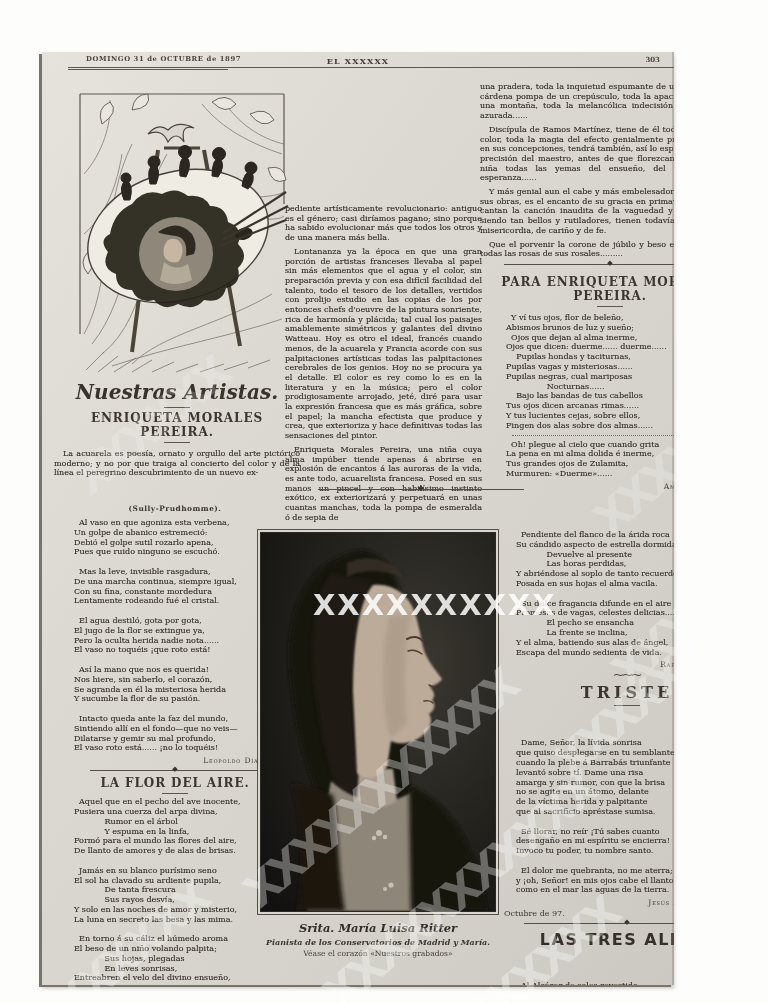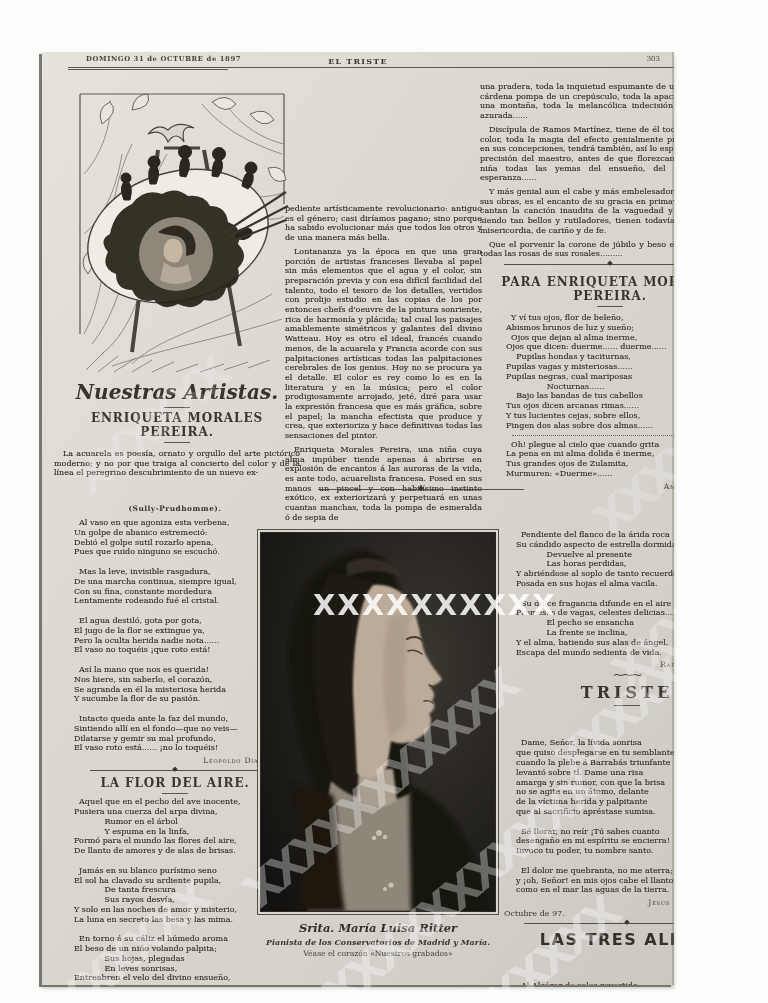--- a/index.html
+++ b/index.html
@@ -18,21 +18,21 @@
   }
   .page::after{ 
     content:"";position:absolute;right:0;top:0;bottom:0;width:2px;
     background:rgba(120,115,105,.35);
   }
   
   .hdr-date{position:absolute;left:44px;top:3px;font-size:6.8px;font-weight:bold;
     letter-spacing:.6px;color:#4a443c;}
   .hdr-masthead{position:absolute;left:0;right:0;top:4px;text-align:center;
     font-size:8px;font-weight:bold;letter-spacing:1.2px;color:#403a32;}
-  .hdr-pagenum{position:absolute;right:14px;top:3px;font-size:7px;font-weight:normal;color:#4a443c;text-align:center;}
+  .hdr-pagenum{position:absolute;right:14px;top:3px;font-size:7px;font-weight:bold;color:#4a443c;text-align:center;}
   .hdr-rule{position:absolute;left:26px;right:0;top:15px;border-top:1.4px solid #5d574d;}
   .hdr-rule::after{content:"";position:absolute;left:0;top:1px;width:160px;border-top:1px solid #5d574d;}
   
   .para{font-size:8px;line-height:9.7px;text-align:justify;margin:0 0 4px 0;
     text-indent:9px;color:#39342d;text-shadow:0 0 .4px rgba(60,55,45,.55);}
   .para.noindent{text-indent:0;}
   .poem{font-size:8px;line-height:9.8px;white-space:pre-wrap;margin:0;
     color:#39342d;text-shadow:0 0 .4px rgba(60,55,45,.5);}
   .sig{font-size:7.6px;font-variant:small-caps;letter-spacing:.8px;text-align:right;
     padding-right:18px;margin:3px 0 2px 0;color:#423c33;}
@@ -87,21 +87,21 @@
   .c6{left:60px;top:985px;color:rgba(255,255,255,.30);}
   .c7{left:80px;top:460px;color:rgba(255,255,255,.18);}
   .c8{left:600px;top:500px;color:rgba(255,255,255,.20);}
 </style>
 </head>
 <body>
 
 <div class="page">
 
   <div class="hdr-date">DOMINGO 31 de OCTUBRE de 1897</div>
-  <div class="hdr-masthead">EL TRISTE</div>
+  <div class="hdr-masthead">EL XXXXXX</div>
   <div class="hdr-pagenum">303</div>
   <div class="hdr-rule"></div>
 
   <div class="illus">
     <svg width="220" height="292" viewBox="0 0 220 292">
 
       <path d="M8 10 H212 M8 10 V250 M212 10 V120" fill="none" stroke="#5e584d" stroke-width="1.2"></path>
 
       <g stroke="#6f695d" stroke-width=".8" fill="none" opacity=".85">
         <path d="M12 250 C 40 200 30 120 60 60 M20 260 C 60 210 55 140 95 70 M30 270 C 80 230 70 150 120 90"></path>

